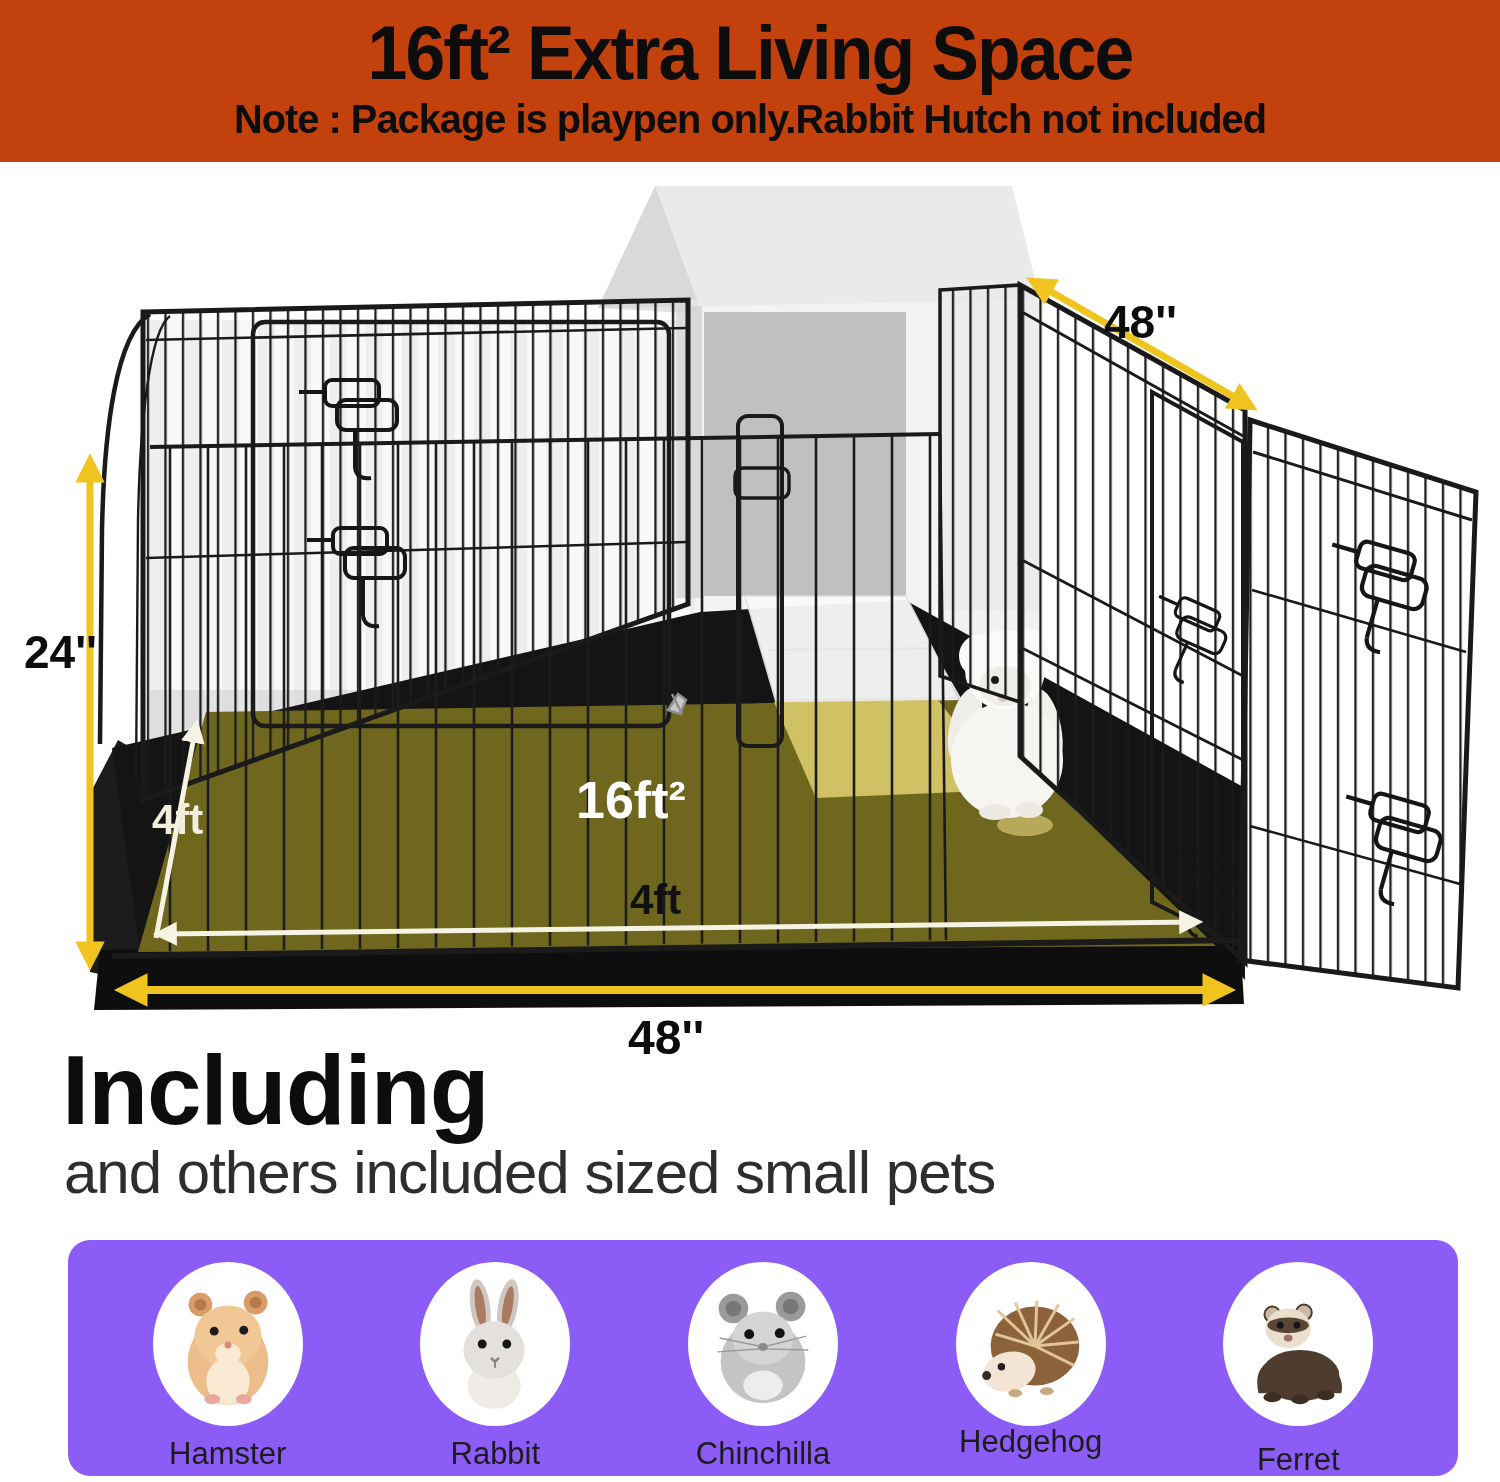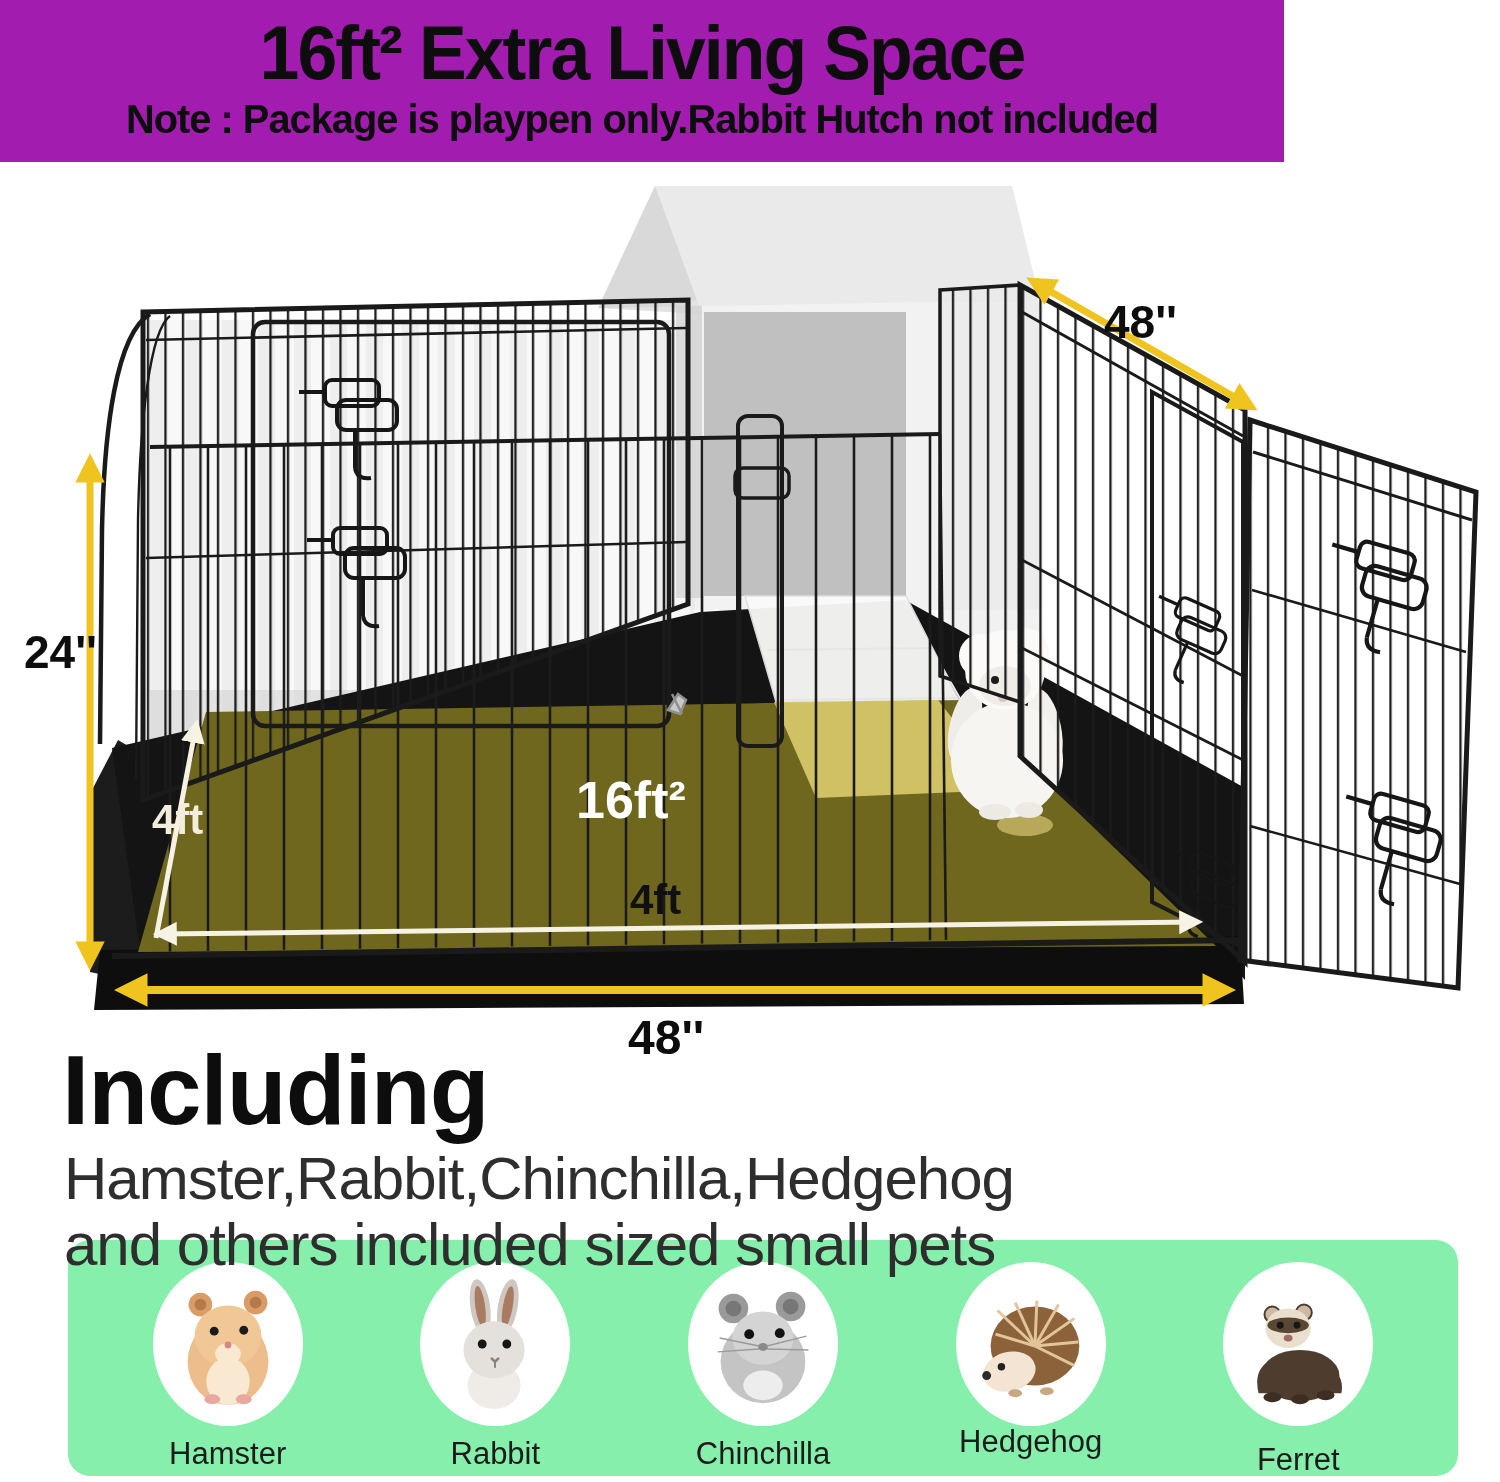--- a/index.html
+++ b/index.html
@@ -2,42 +2,42 @@
 <html><head>
 <meta charset="utf-8">
 <style>
   html,body{margin:0;padding:0;background:#ffffff;}
   .canvas{
     position:relative;width:1500px;height:1482px;background:#ffffff;overflow:hidden;
     font-family:"Liberation Sans",sans-serif;color:#111;
   }
   
   .banner{
-    position:absolute;left:0;top:0;width:1284px;height:162px;
-    background:#a21caf;text-align:center;z-index:3;
+    position:absolute;left:0;top:0;width:1500px;height:162px;
+    background:#c2410c;text-align:center;z-index:3;
   }
   .banner-title{
     margin:0;padding-top:10px;font-size:76px;line-height:86px;font-weight:800;
     letter-spacing:-2px;transform:scaleX(.94);color:#0d0d0d;
   }
   .banner-note{
     margin:0;font-size:41px;line-height:46px;font-weight:700;
     letter-spacing:-1px;transform:scaleX(.97);color:#0d0d0d;
   }
   
   .scene{position:absolute;left:0;top:0;width:1500px;height:1482px;z-index:1;}
   .dim-text{font-weight:bold;}
   
   .including{position:absolute;left:62px;top:1040px;z-index:3;}
   .including-heading{margin:0;font-size:98px;line-height:100px;font-weight:700;letter-spacing:-1px;color:#0d0d0d;}
   .including-sub{margin:6px 0 0 2px;font-size:60px;line-height:66px;font-weight:400;letter-spacing:-1px;color:#2e2e2e;}
   
   .pets-panel{
     position:absolute;left:68px;top:1240px;width:1390px;height:236px;
-    background:#86efac;border-radius:22px;z-index:2;
+    background:#8b5cf6;border-radius:22px;z-index:2;
     display:flex;justify-content:space-evenly;align-items:flex-start;
   }
   .pet{display:flex;flex-direction:column;align-items:center;width:216px;padding-top:22px;}
   .pet-photo{
     width:150px;height:164px;background:#ffffff;border-radius:50%;
     display:flex;align-items:center;justify-content:center;overflow:hidden;
   }
   .pet-photo svg{width:122px;height:138px;}
   .pet-label{margin-top:10px;font-size:31px;font-weight:400;color:#1c1c1c;}
   .pet:nth-child(4) .pet-label{transform:translateY(-12px);}
@@ -178,21 +178,20 @@
     </g>
   </svg>
 
   <div class="banner">
     <p class="banner-title">16ft² Extra Living Space</p>
     <p class="banner-note">Note : Package is playpen only.Rabbit Hutch not included</p>
   </div>
 
   <div class="including">
     <p class="including-heading">Including</p>
-    <p class="including-sub">Hamster,Rabbit,Chinchilla,Hedgehog</p>
     <p class="including-sub" style="margin-top:0;">and others included sized small pets</p>
   </div>
 
   <div class="pets-panel">
 
     <div class="pet">
       <div class="pet-photo">
         <svg viewBox="0 0 120 140">
           <circle cx="32" cy="30" r="12" fill="#D99C66"></circle>
             <circle cx="88" cy="28" r="12" fill="#D99C66"></circle>

